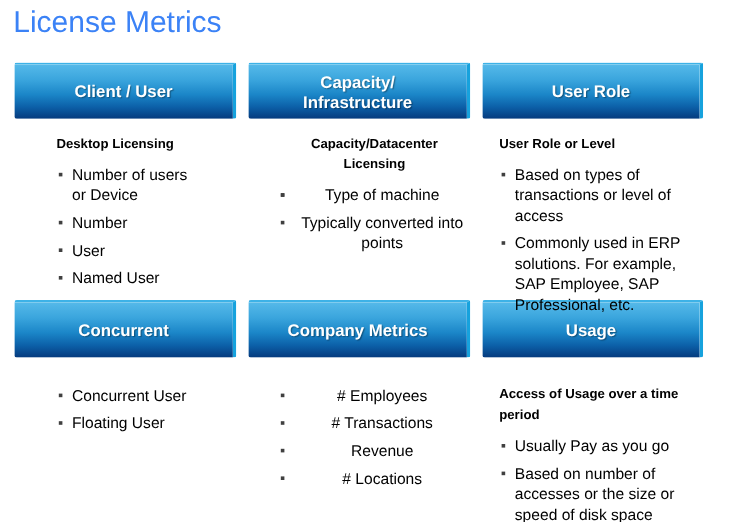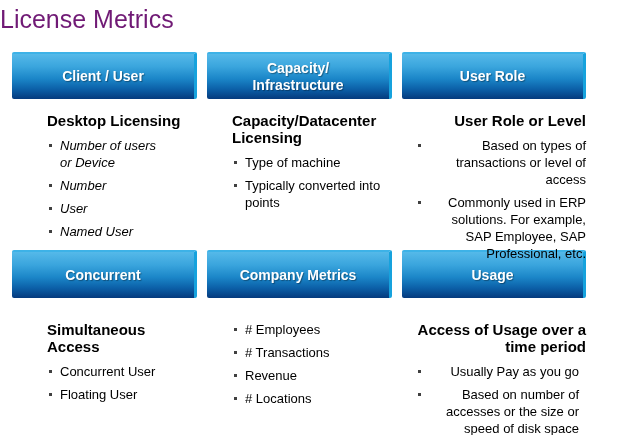--- a/index.html
+++ b/index.html
@@ -8,24 +8,24 @@
   .slide {
     position: relative;
     width: 620px;
     height: 435px;
     background: #ffffff;
     overflow: hidden;
   }
   .title {
     position: absolute;
     top: 5px;
-    left: 0;
+    left: 11px;
     font-size: 25px;
     font-weight: 400;
-    color: #701a75;
+    color: #3b82f6;
     letter-spacing: 0px;
   }
   .grid {
     position: absolute;
     top: 44px;
     left: 12px;
     display: grid;
     grid-template-columns: 185px 185px 184px;
     grid-template-rows: 206px auto;
     column-gap: 10px;
@@ -52,24 +52,24 @@
     font-size: 14px;
     font-weight: 700;
     text-align: center;
     line-height: 17px;
     white-space: pre-line;
     text-shadow: 1px 1px 1px rgba(0,0,0,0.35);
   }
   .content { padding-top: 13px; }
   .row2 .content { padding-top: 23px; }
   .c1 .content { padding-left: 35px; }
-  .c2 .content { padding-left: 25px; }
-  .c3 .content { padding-left: 14px; text-align: right; }
+  .c2 .content { padding-left: 25px; text-align: center; }
+  .c3 .content { padding-left: 14px; }
   .subheading {
-    font-size: 15px;
+    font-size: 11px;
     font-weight: 700;
     color: #000000;
     line-height: 17px;
     margin-bottom: 8px;
   }
   ul { list-style: none; }
   li {
     position: relative;
     padding-left: 13px;
     margin-bottom: 6px;
@@ -79,21 +79,21 @@
   }
   .dot {
     position: absolute;
     left: 2px;
     top: 7px;
     width: 3px;
     height: 3px;
     background: #404040;
   }
   
-  .s0 li { max-width: 113px; font-style: italic; }
+  .s0 li { max-width: 113px; }
   .s1 .subheading { max-width: 160px; }
   .s1 li { max-width: 165px; }
   .s2 .subheading { max-width: 200px; }
   .s2 li { max-width: 200px; }
   .s3 .subheading { max-width: 105px; }
   .s3 li { max-width: 140px; }
   .s5 .subheading { max-width: 175px; }
   .s5 li { max-width: 163px; }
 </style>
 </head>
@@ -153,21 +153,20 @@
       </div>
     </section>
 
     <section class="cell row2 c1 s3">
       <div class="hdr-zone">
         <div class="hdr-box">
           <span class="hdr-label">Concurrent</span>
         </div>
       </div>
       <div class="content">
-        <div class="subheading">Simultaneous Access</div>
         <ul>
           <li><span class="dot"></span><span>Concurrent User</span></li>
           <li><span class="dot"></span><span>Floating User</span></li>
         </ul>
       </div>
     </section>
 
     <section class="cell row2 c2 s4">
       <div class="hdr-zone">
         <div class="hdr-box">

